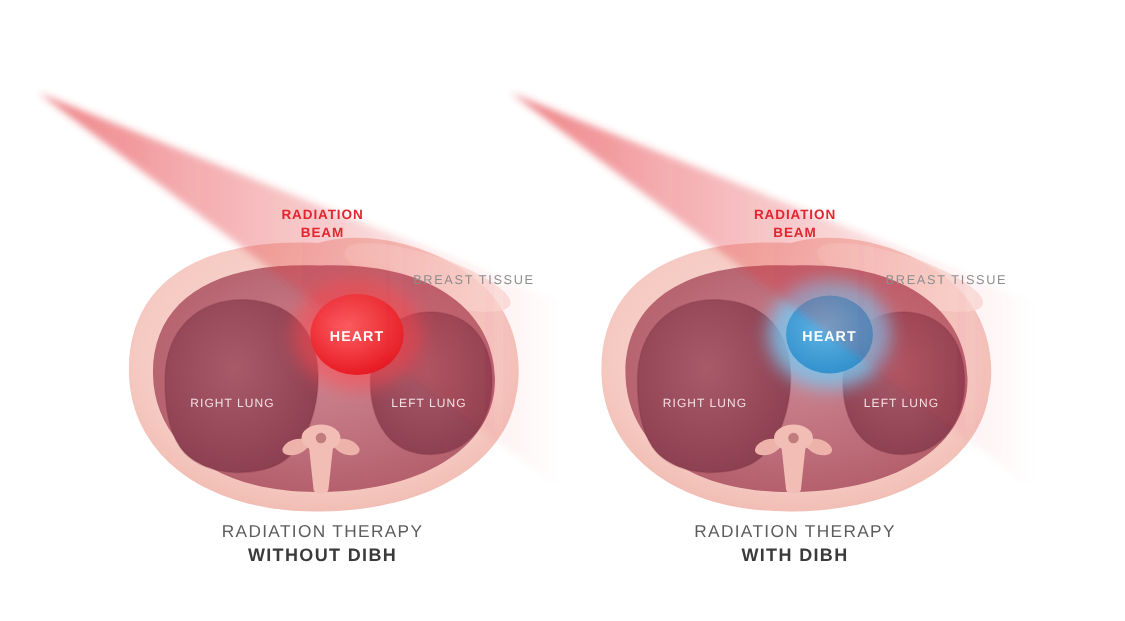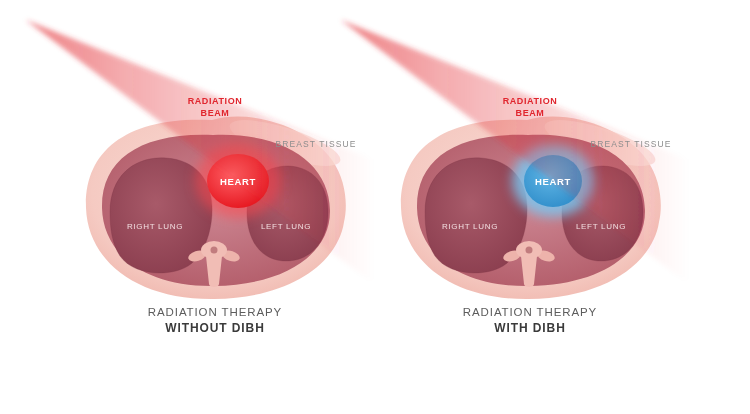--- a/index.html
+++ b/index.html
@@ -7,20 +7,21 @@
     padding: 0;
     background: #ffffff;
   }
   .stage {
     position: relative;
     width: 750px;
     height: 362px;
     background: #ffffff;
     overflow: hidden;
     font-family: "Liberation Sans", sans-serif;
+    margin-top: 42px;
   }
   .stage svg {
     position: absolute;
     top: 0;
     left: 0;
   }
   text {
     font-family: "Liberation Sans", sans-serif;
   }
   .beam-label {

